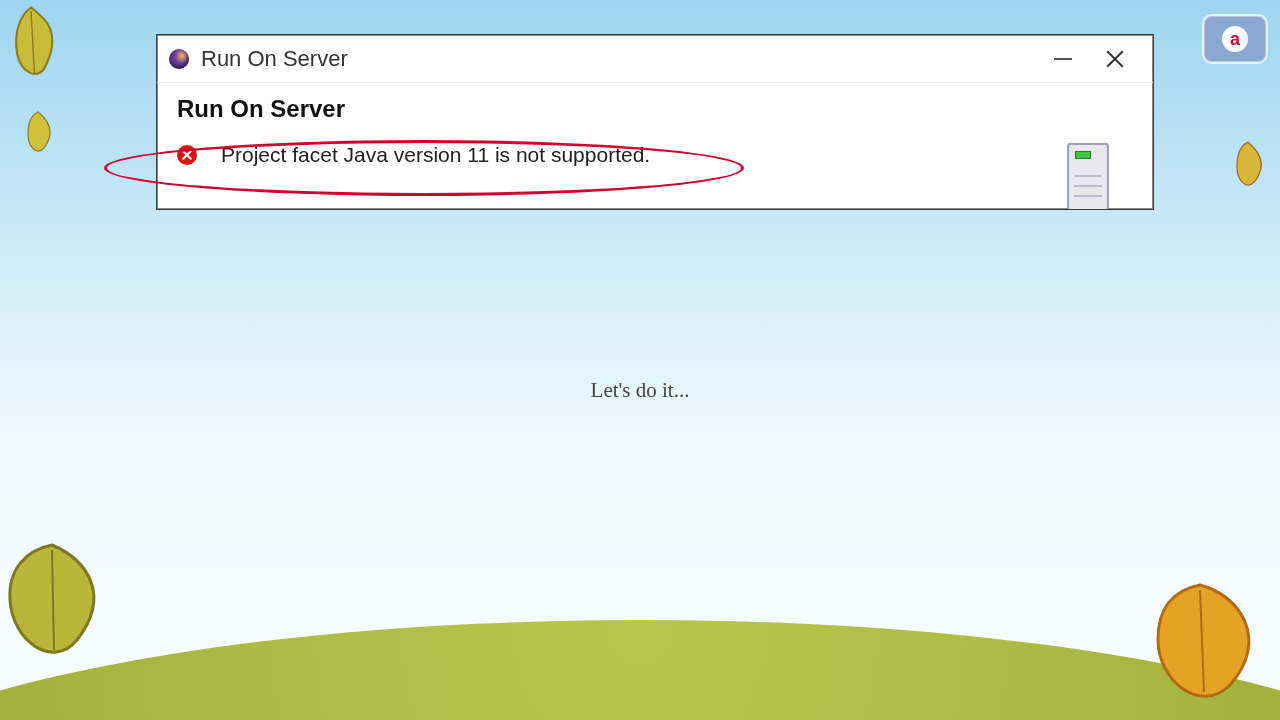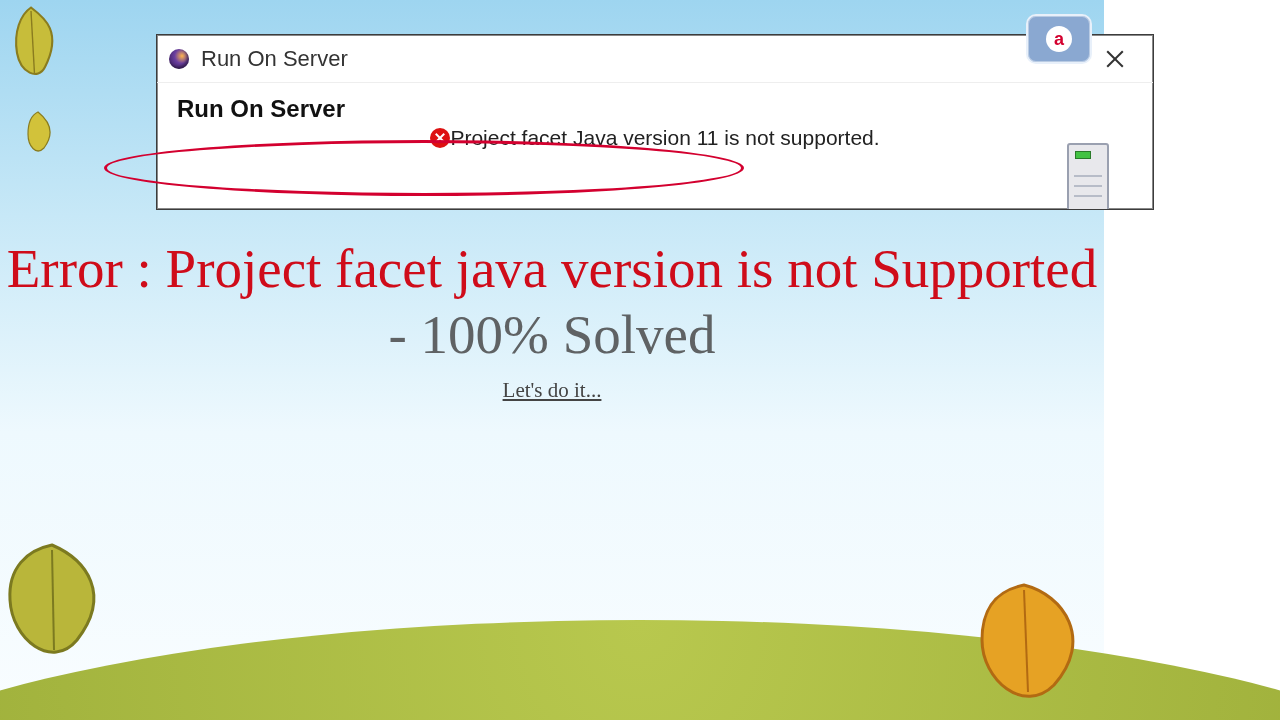--- a/index.html
+++ b/index.html
@@ -1,19 +1,19 @@
 <!DOCTYPE html>
 <html><head>
 <meta charset="utf-8">
 <style>
   * { margin: 0; padding: 0; box-sizing: border-box; }
   html, body { width: 1280px; height: 720px; overflow: hidden; font-family: "Segoe UI", Arial, sans-serif; }
   .stage {
     position: relative;
-    width: 1104px;
+    width: 1280px;
     height: 720px;
     background: linear-gradient(to bottom, #9ed5f0 0%, #c7e8f7 30%, #eef9fe 60%, #f9fdff 100%);
   }
   
   .hill {
     position: absolute;
     left: -200px;
     bottom: -900px;
     width: 1680px;
     height: 1000px;
@@ -85,25 +85,24 @@
     padding: 12px 20px;
   }
   .dialog-heading {
     font-size: 24px;
     font-weight: 700;
     color: #111;
   }
   .error-line {
     display: flex;
     align-items: center;
-    gap: 0;
-    margin-top: 3px;
+    gap: 24px;
+    margin-top: 20px;
     font-size: 21px;
     color: #222;
-    justify-content: center;
   }
   .error-icon {
     width: 20px; height: 20px; border-radius: 50%;
     background: #d11; display: flex; align-items: center; justify-content: center;
     position: relative; flex-shrink: 0;
   }
   .error-icon::before, .error-icon::after {
     content: ""; position: absolute; width: 2px; height: 12px; background: #fff;
   }
   .error-icon::before { transform: rotate(45deg); }
@@ -150,21 +149,20 @@
   }
   .main-title .gray { color: #5f6264; }
   .subtitle {
     position: absolute;
     top: 378px;
     left: 0; right: 0;
     text-align: center;
     font-family: Georgia, "Times New Roman", serif;
     font-size: 21px;
     color: #444;
-    text-decoration: underline;
   }
   
   .watermark {
     position: absolute;
     top: 14px; right: 12px;
     display: flex;
     align-items: center;
     gap: 10px;
     background: #8aa8d1;
     color: #fff;
@@ -244,23 +242,20 @@
           <div class="server-line l1"></div>
           <div class="server-line l2"></div>
           <div class="server-line l3"></div>
         </div>
       </div>
     </div>
   </div>
 
   <div class="anno-ellipse"></div>
 
-  <div class="main-title">
-    <span>Error : Project facet java version is not Supported</span><span class="gray"><span> - </span><span>100% Solved</span></span>
-  </div>
   <div class="subtitle">Let's do it...</div>
 
   <div class="watermark">
     <div class="wm-icon">
         <span>a</span>
       </div>
   </div>
 
 </div>
 

